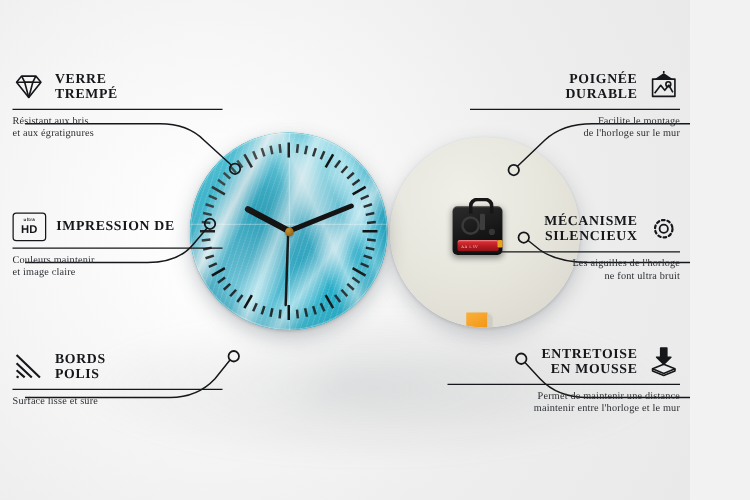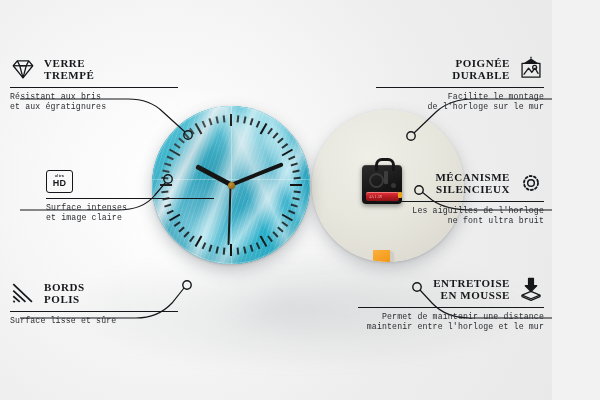--- a/index.html
+++ b/index.html
@@ -102,21 +102,21 @@
   .callout.right{right:8px;text-align:right;}
   .co-head{display:flex;align-items:center;gap:8px;}
   .callout.right .co-head{justify-content:flex-end;}
   .co-title{
     font-family:"Liberation Serif", serif;
     font-weight:bold;font-size:11px;line-height:12.5px;
     letter-spacing:.55px;color:#15171a;text-transform:uppercase;
   }
   .co-rule{height:1px;background:#15171a;margin:5px 0 4px 0;}
   .co-sub{
-    font-family:Liberation Mono, monospace;
+    font-family:Liberation Serif, serif;
     font-size:8.2px;line-height:10.2px;color:#2a2d31;letter-spacing:.15px;
   }
   .ico{flex:0 0 auto;width:26px;height:26px;display:block;}
   .ico svg{display:block;width:26px;height:26px;}
 
   .hd-badge{
     width:25px;height:21px;border:1.7px solid #15171a;border-radius:3px;
     display:flex;flex-direction:column;align-items:center;justify-content:center;
     line-height:1;flex:0 0 auto;
   }
@@ -381,33 +381,33 @@
         <span>TREMPÉ</span>
       </span>
     </div>
     <div class="co-rule"></div>
     <div class="co-sub">
       <span>Résistant aux bris</span><br>
       <span>et aux égratignures</span>
     </div>
   </div>
 
-  <div class="callout left" style="top:170px;margin-left:36px;">
+  <div class="callout left" style="top:170px;">
     <div class="co-head">
       <span class="hd-badge">
         <span class="hd-ultra">ultra</span>
         <span class="hd-hd">HD</span>
       </span>
       <span class="co-title">
-        <br>
+        <span>IMPRESSION DE</span><br>
       </span>
     </div>
     <div class="co-rule"></div>
     <div class="co-sub">
-      <span>Surface intenses</span><br>
+      <span>Couleurs maintenir</span><br>
       <span>et image claire</span>
     </div>
   </div>
 
   <div class="callout left" style="top:280px;">
     <div class="co-head">
       <span class="ico">
         <svg viewBox="0 0 32 32">
             <g stroke="#15171a" stroke-width="2.1" stroke-linecap="butt">
           <line x1="4" y1="5" x2="27" y2="27"></line>

